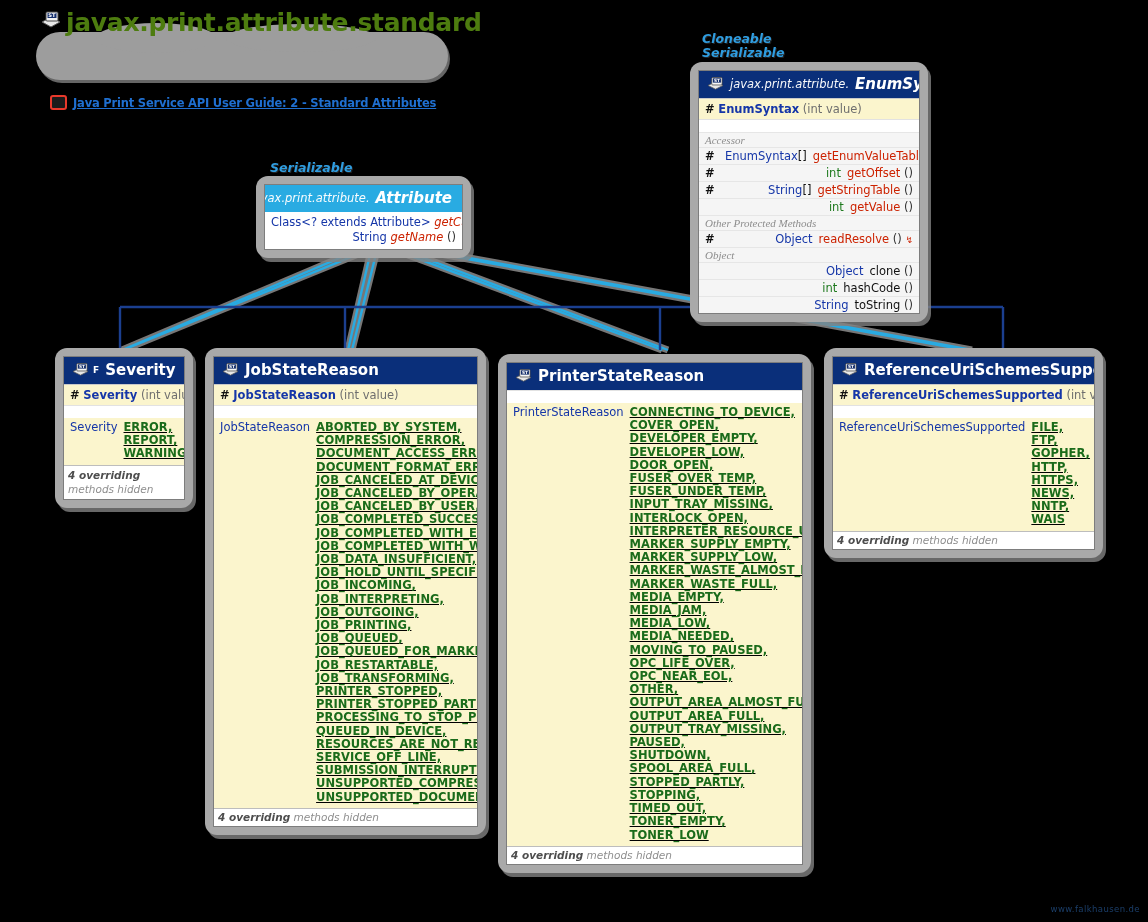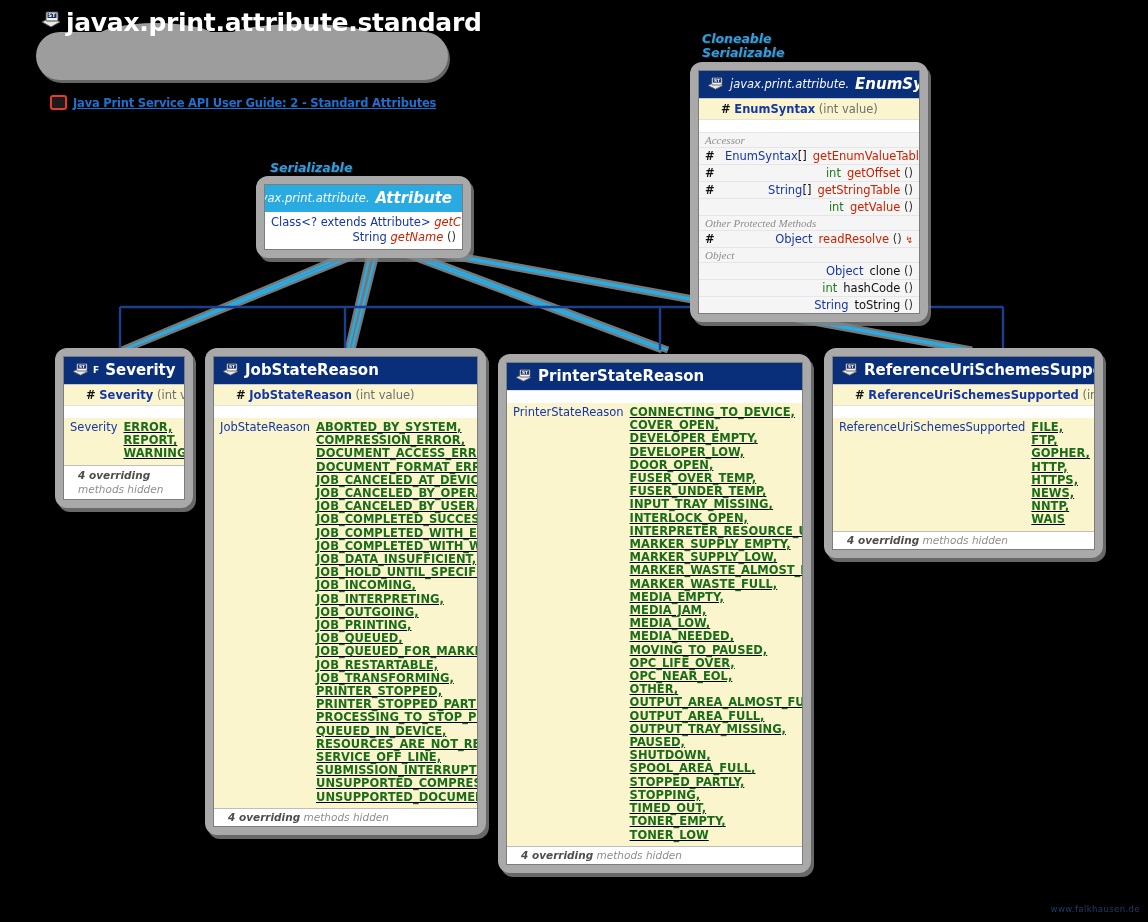--- a/index.html
+++ b/index.html
@@ -41,21 +41,21 @@
   }
   #package-banner .cloud::after {
     width: 150px; height: 28px;
     left: 190px; top: -8px;
   }
   #package-title {
     position: absolute;
     left: 66px; top: 8px;
     font-size: 25px;
     font-weight: bold;
-    color: #ffffff;
+    color: #4d7c0f;
     letter-spacing: -0.3px;
     white-space: nowrap;
     z-index: 3;
   }
   #package-icon {
     position: absolute;
     left: 40px; top: 11px;
     width: 22px; height: 22px;
     z-index: 3;
   }
@@ -126,42 +126,42 @@
   .uml-header .fmark {
     font-size: 9px;
     font-weight: bold;
     margin-left: -2px;
   }
 
   
   .sec-ctor {
     background: #fbf5cd;
     border-top: 1px solid #c9c9c9;
-    padding: 3px 22px;
+    padding: 3px 6px;
     font-size: 11.5px;
     white-space: nowrap;
   }
   .sec-blank {
     background: #ffffff;
     height: 12px;
     border-top: 1px solid #e2e2e2;
   }
   .sec-fields {
     background: #fbf5cd;
     padding: 3px 6px 4px 6px;
     font-size: 11.5px;
   }
   .sec-methods {
     background: #f5f5f5;
     font-size: 11.5px;
   }
   .sec-footer {
     background: #ffffff;
     border-top: 1px solid #bdbdbd;
-    padding: 2px 6px 3px 14px;
+    padding: 2px 6px 3px 4px;
     font-size: 10.5px;
     font-style: italic;
     color: #8e8e8e;
     white-space: nowrap;
   }
   .sec-footer b { color: #4d4d4d; font-weight: bold; font-style: italic;}
   .sec-attr-body {
     background: #ffffff;
     padding: 3px 6px 4px 6px;
     font-size: 11.5px;

